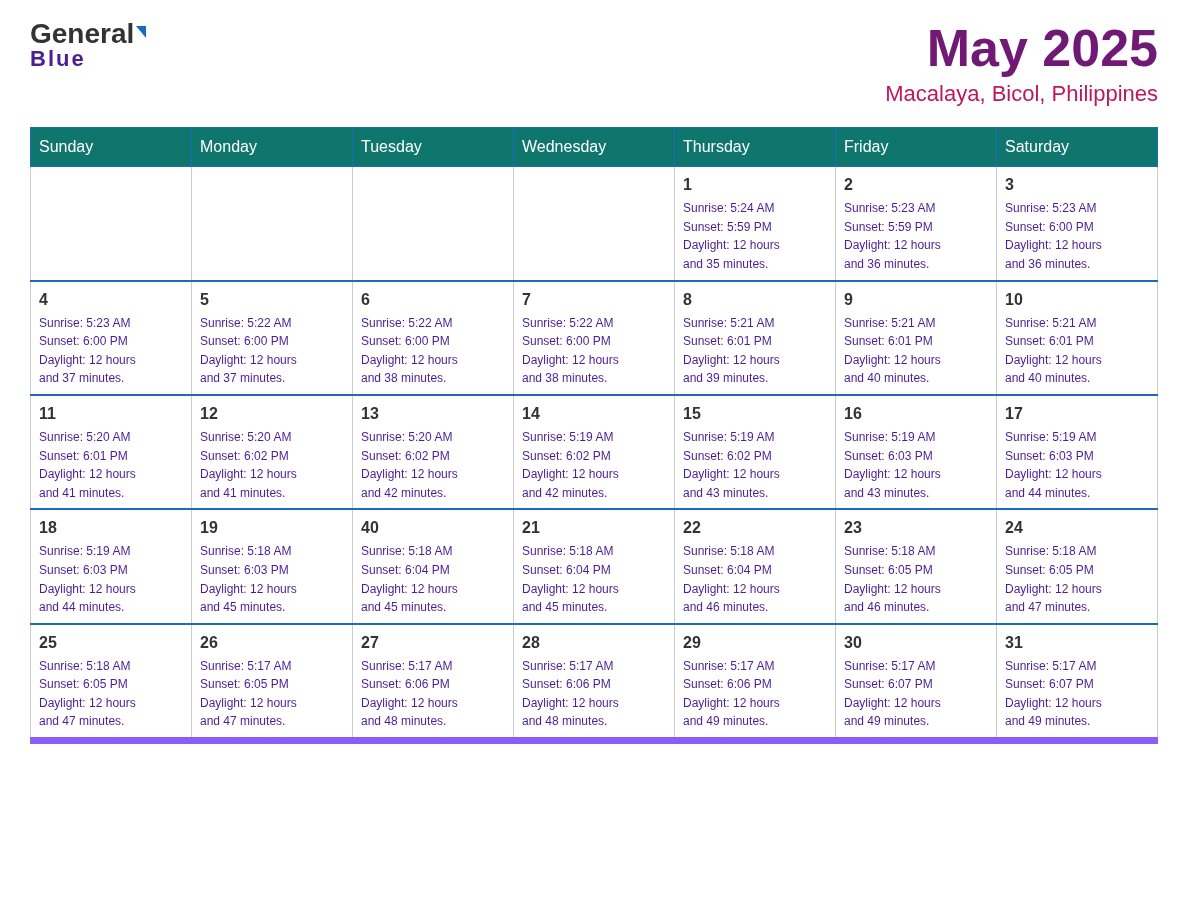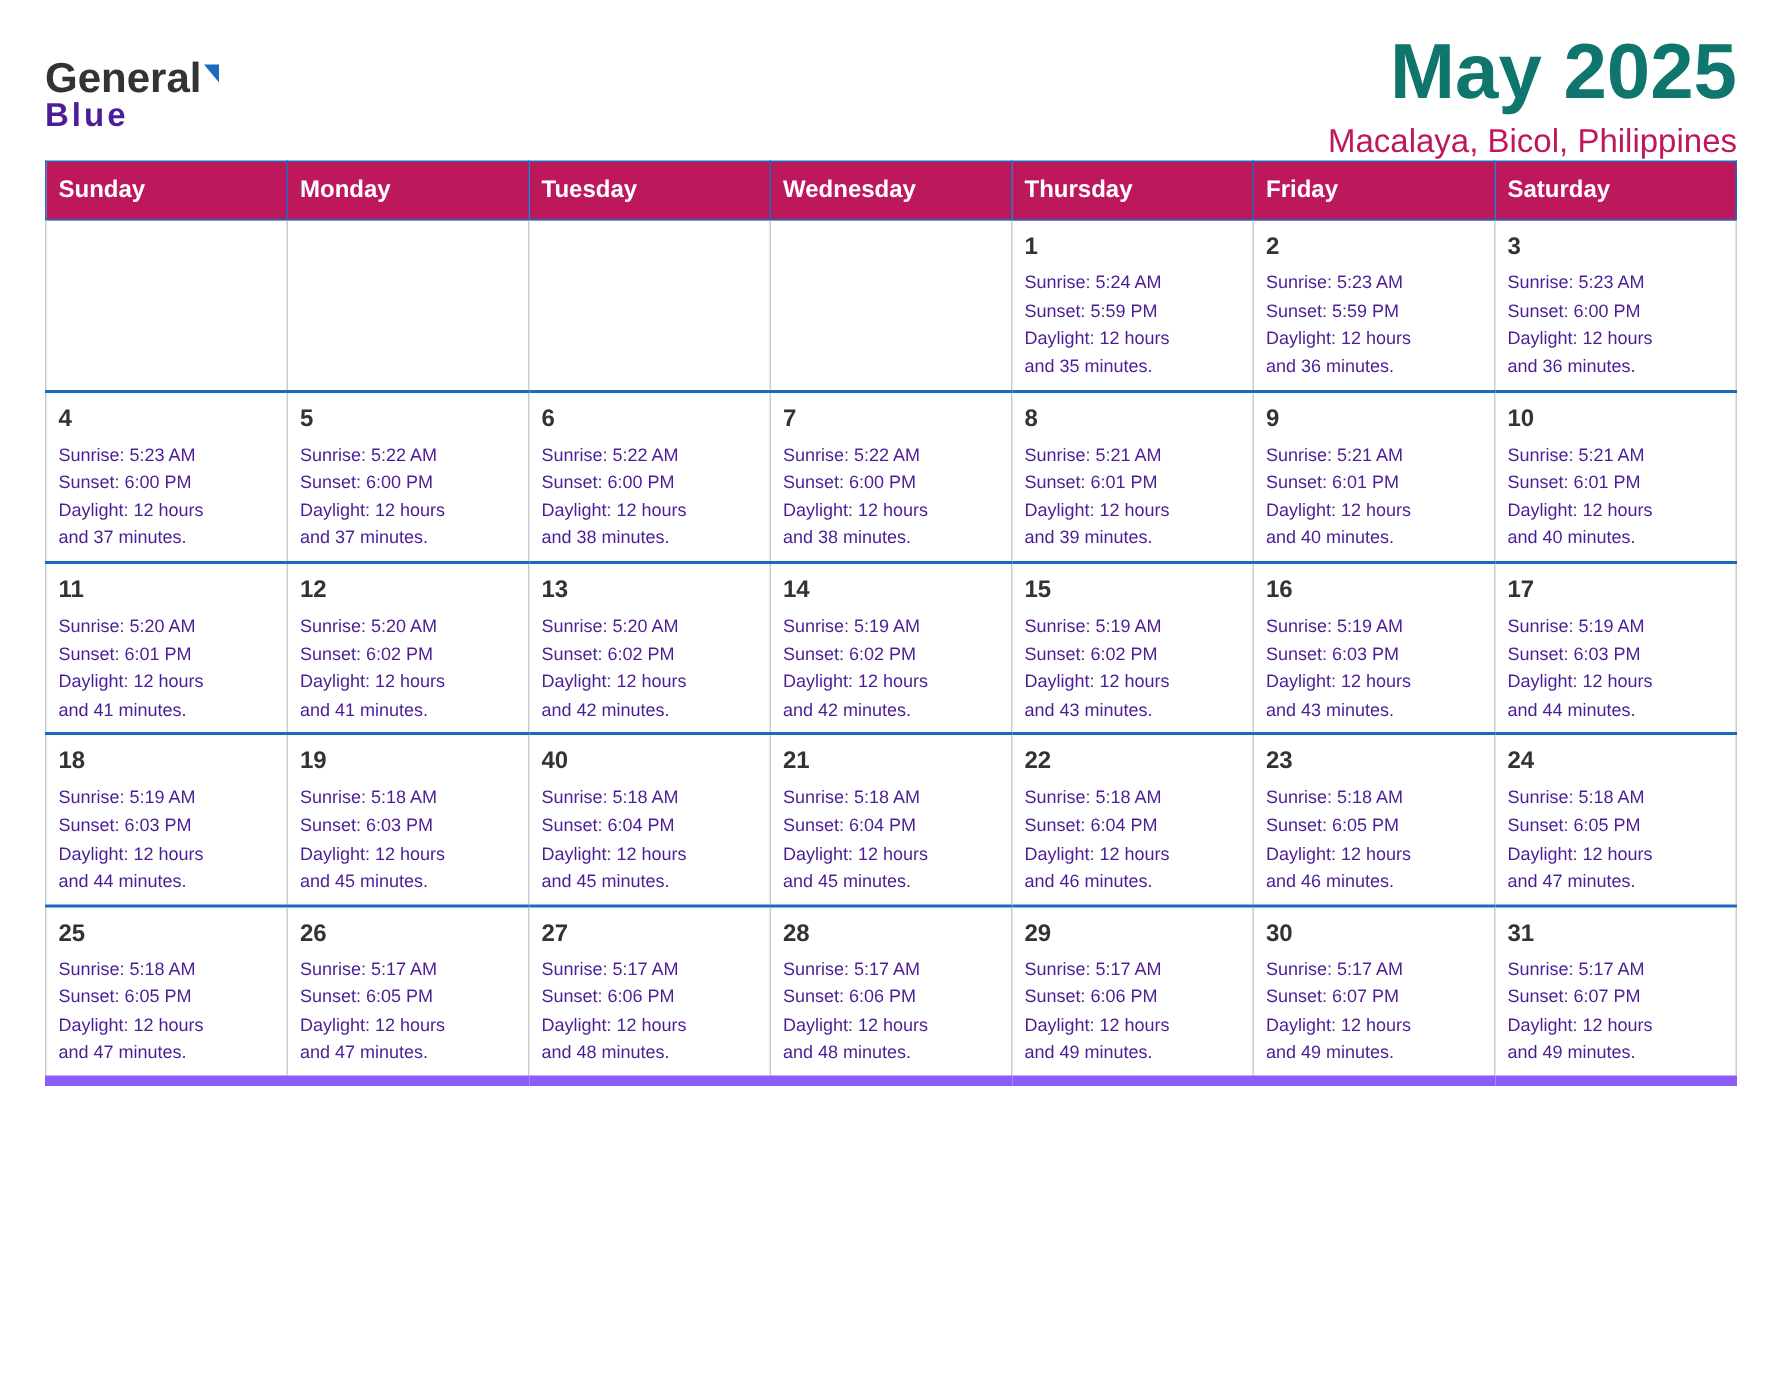--- a/index.html
+++ b/index.html
@@ -7,21 +7,22 @@
       font-family: Arial, sans-serif;
       background: #fff;
       color: #333;
       width: 1188px;
       min-height: 918px;
       padding: 20px 30px;
     }
     .header {
       display: flex;
       justify-content: space-between;
-      align-items: center;
+      align-items: flex-start;
+      margin-bottom: 20px;
     }
     .logo-area {
       display: flex;
       flex-direction: column;
       align-items: flex-start;
     }
     .logo-text {
       font-size: 28px;
       font-weight: bold;
       color: #333;
@@ -44,39 +45,39 @@
       font-weight: bold;
       letter-spacing: 2px;
       margin-top: -2px;
     }
     .title-area {
       text-align: right;
     }
     .month-title {
       font-size: 52px;
       font-weight: bold;
-      color: #0f766e;
+      color: #701a75;
       line-height: 1.1;
     }
     .location-title {
       font-size: 22px;
       color: #be185d;
       margin-top: 4px;
     }
     table {
       width: 100%;
       border-collapse: collapse;
       table-layout: fixed;
     }
     th {
-      background-color: #be185d;
+      background-color: #0f766e;
       color: #fff;
       padding: 10px 8px;
       font-size: 16px;
-      font-weight: bold;
+      font-weight: normal;
       text-align: left;
       border: 1px solid #1a6bbf;
     }
     td {
       vertical-align: top;
       padding: 6px 8px;
       border: 1px solid #ccc;
       font-size: 12.5px;
       line-height: 1.5;
       height: 110px;

